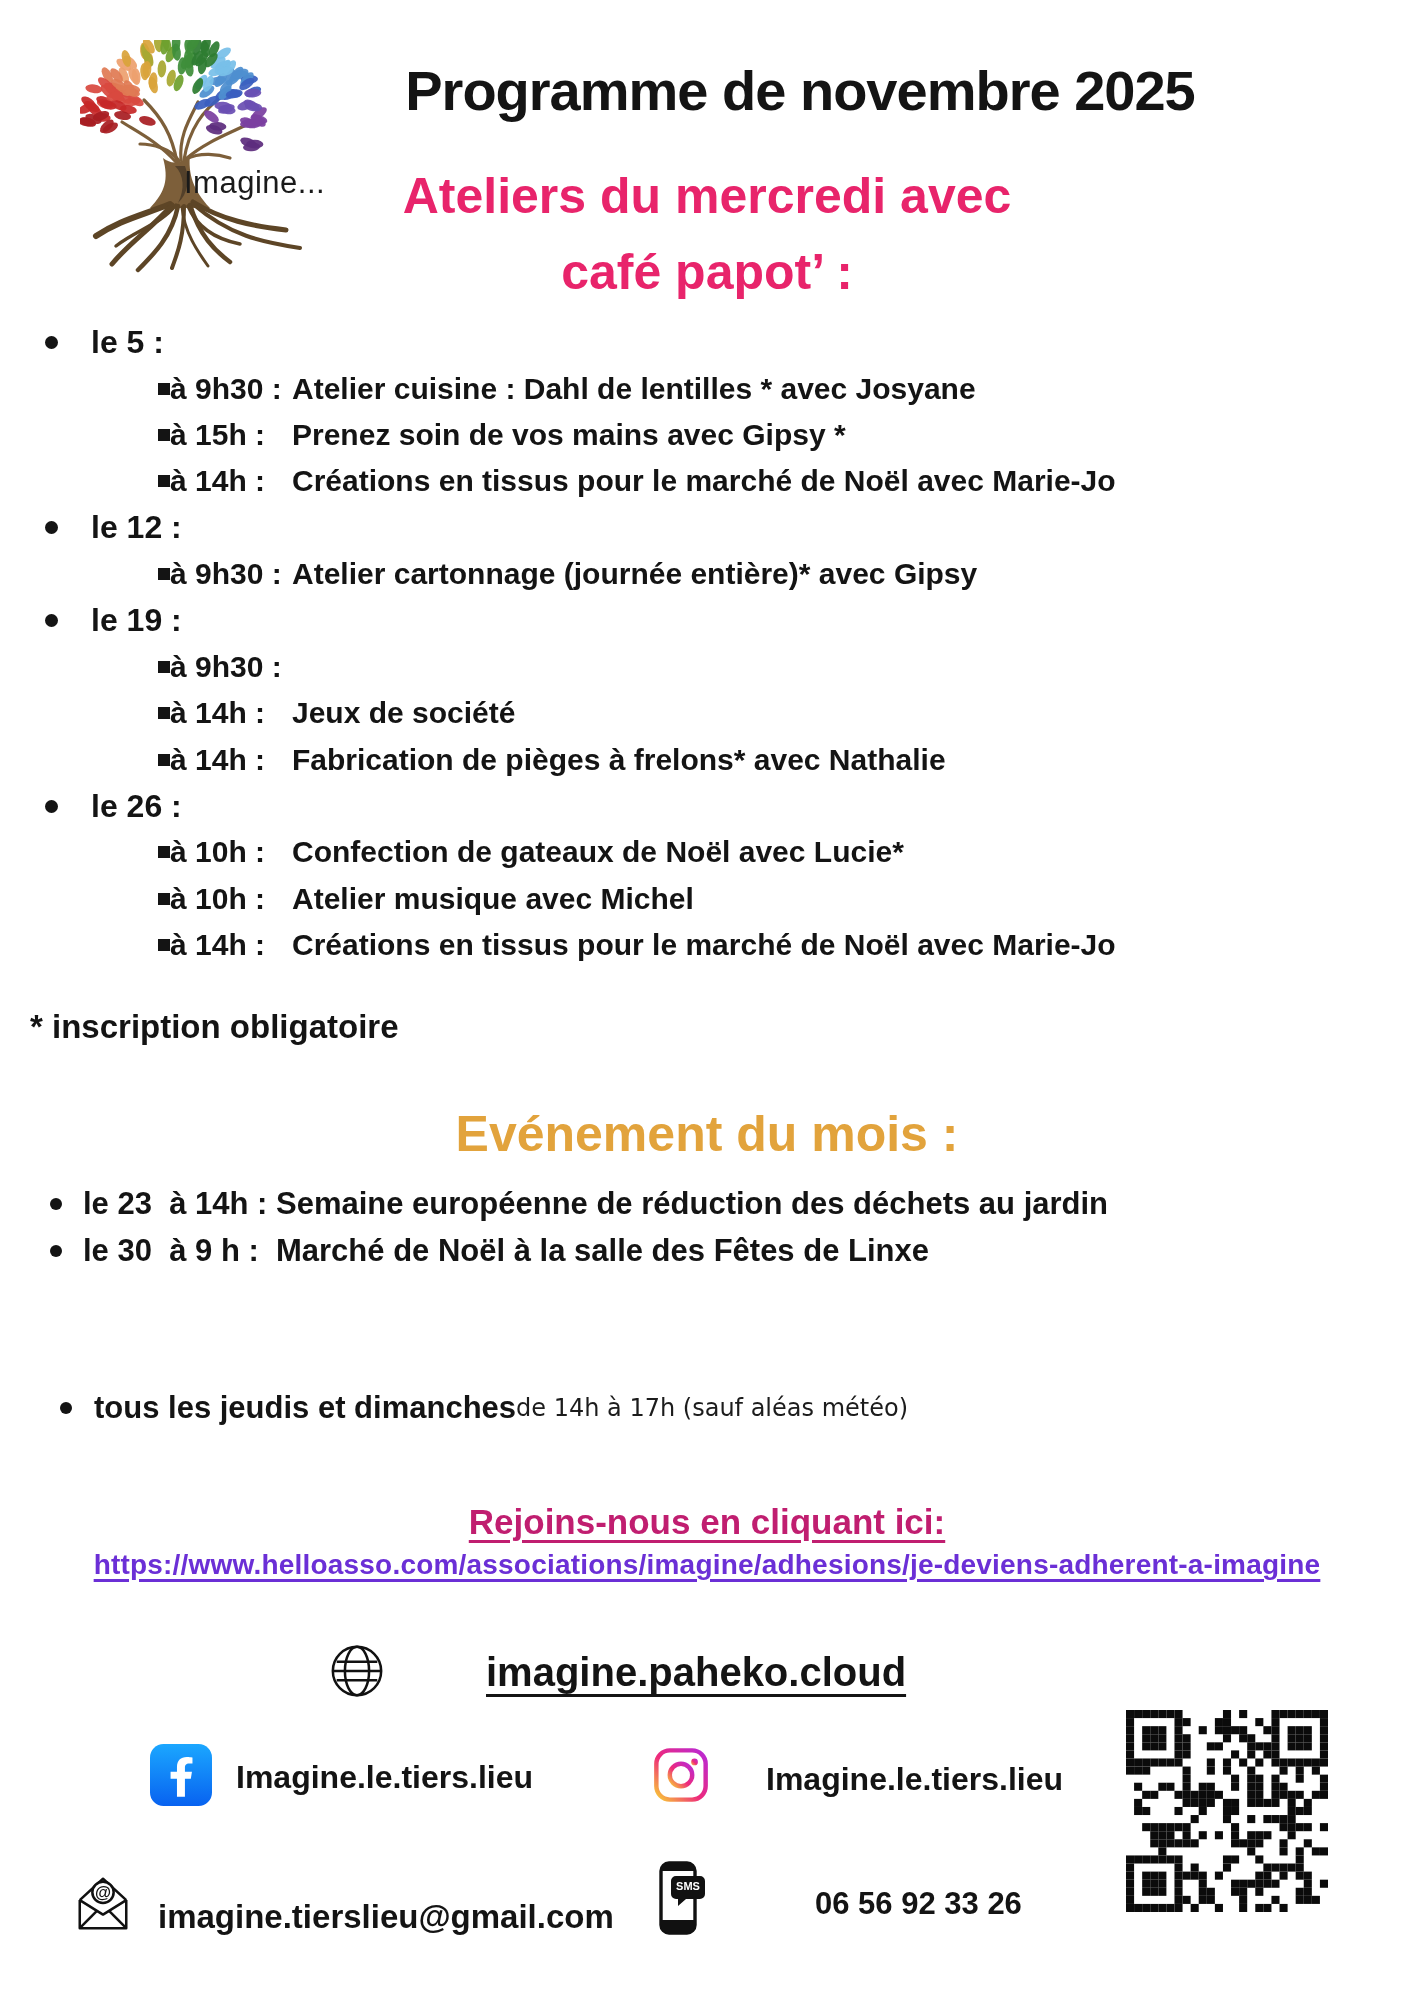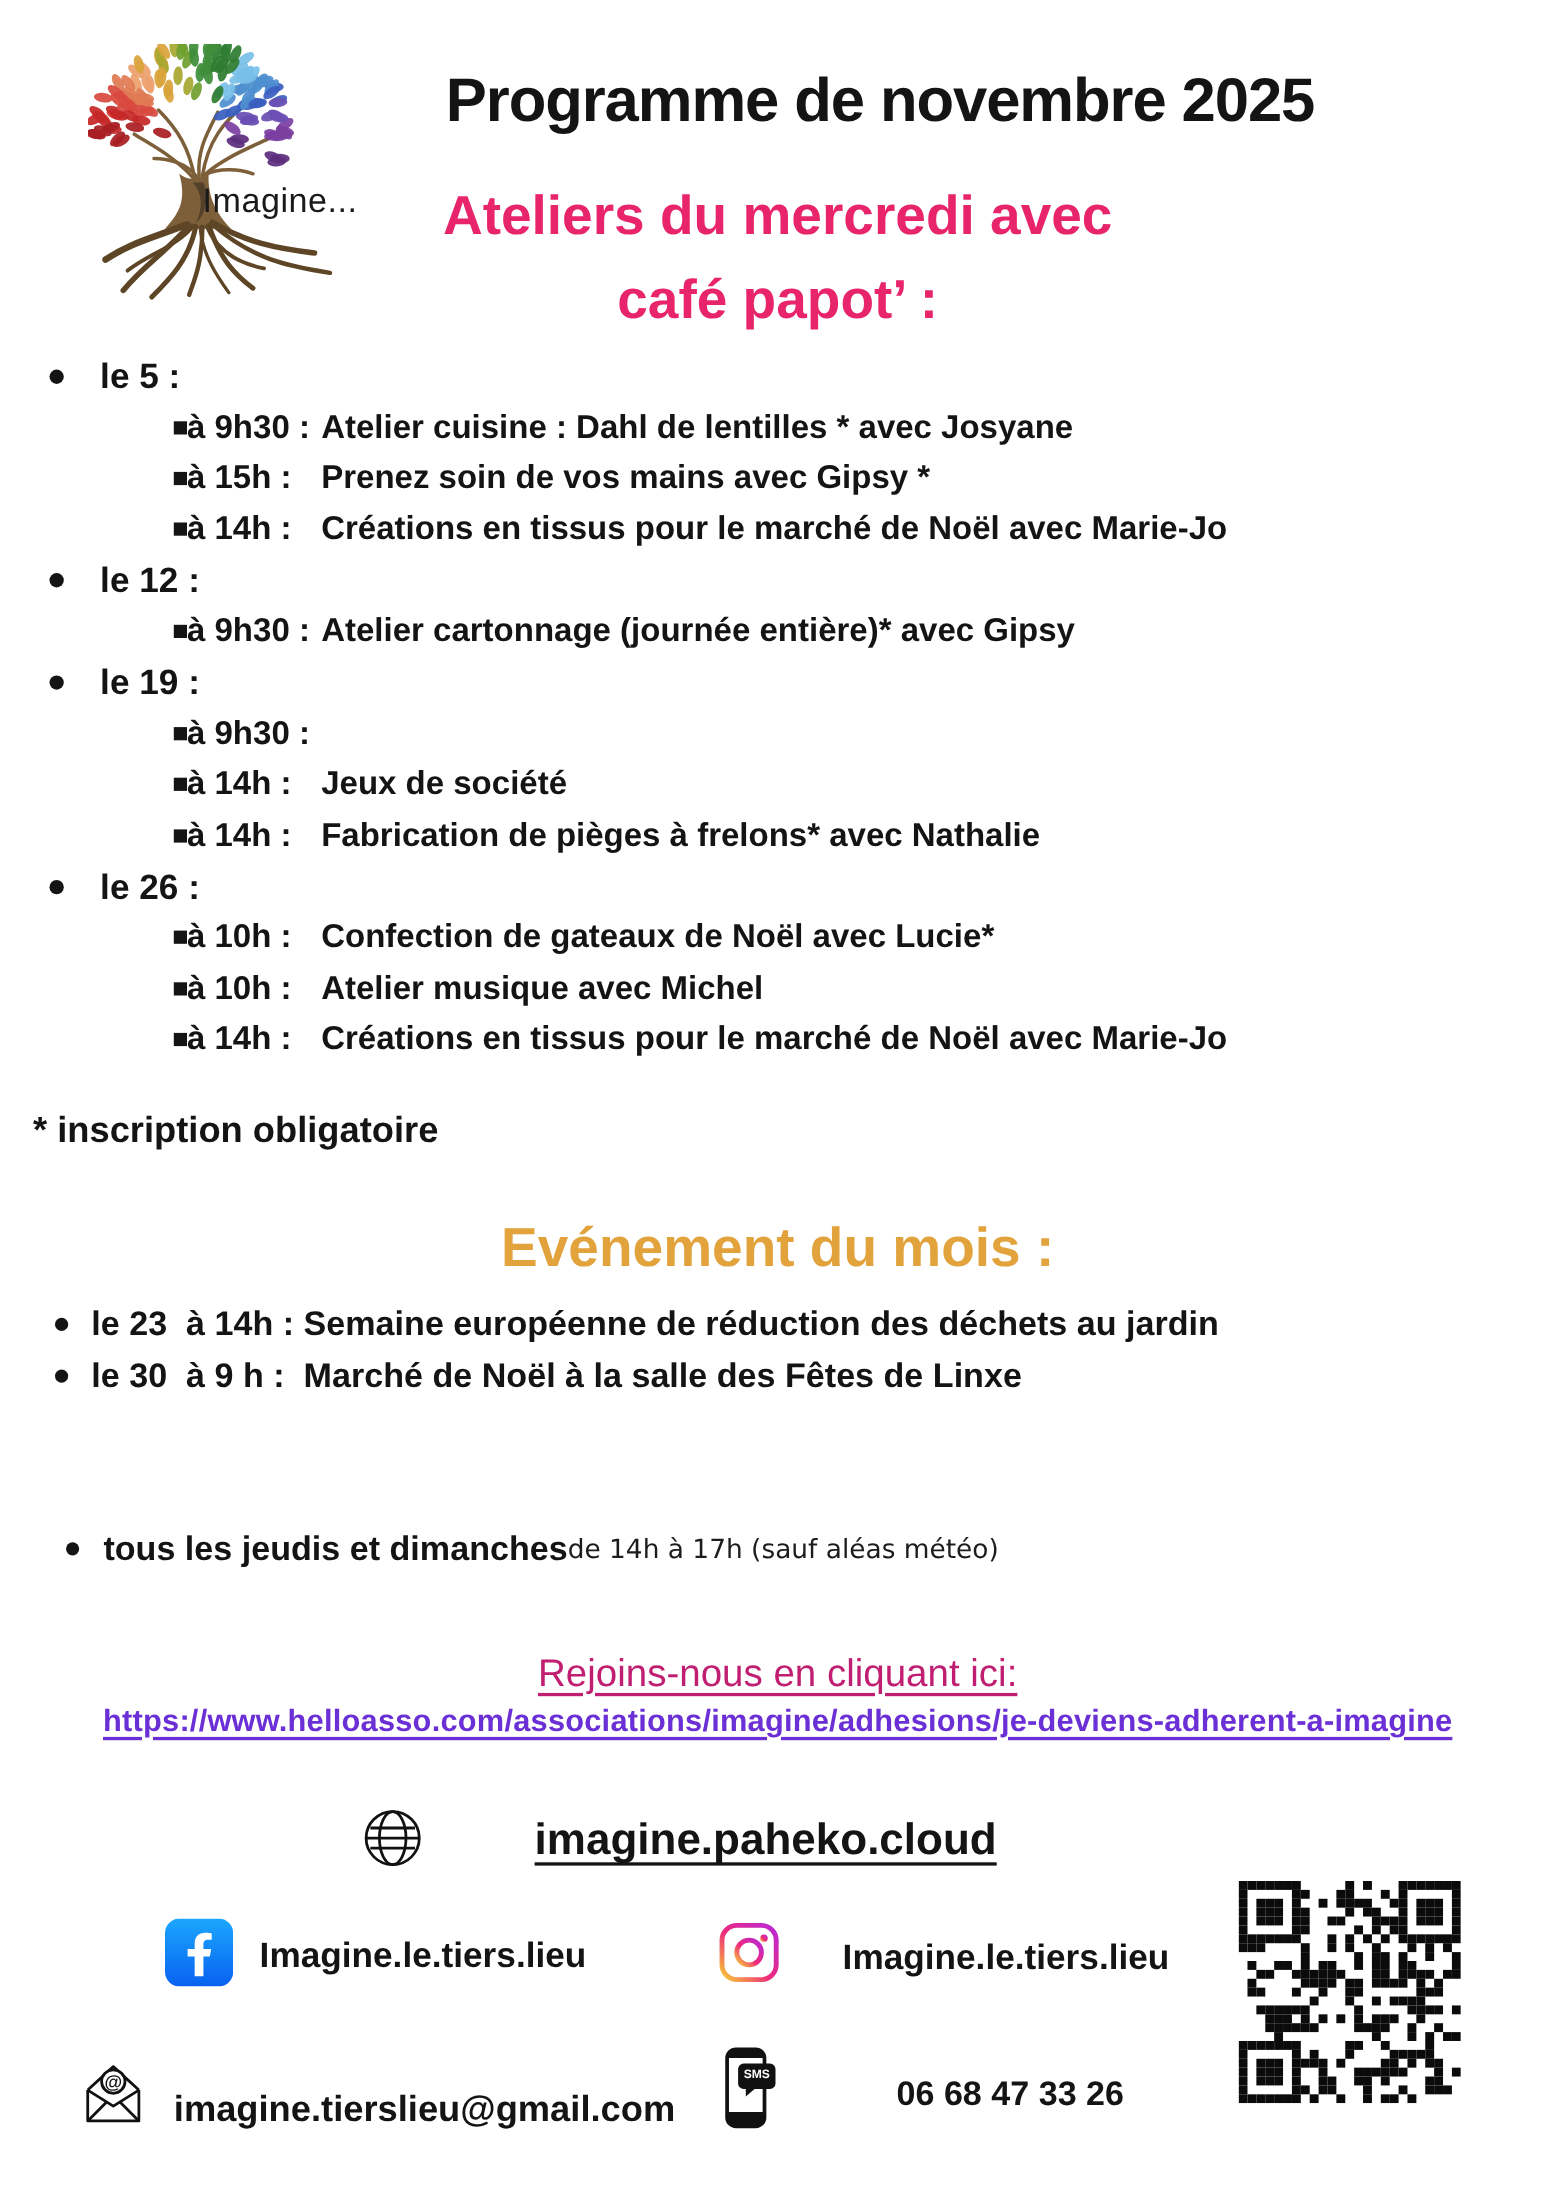--- a/index.html
+++ b/index.html
@@ -41,21 +41,21 @@
 
   
   #gd-heading{left:0; top:1308px; width:1414px; text-align:center;
     color:var(--green); font-size:50px; font-weight:800;}
   #gdrow{left:0; top:1384px; width:1414px;}
   .gd-bold{margin-left:22px; font-size:31px; font-weight:800;}
   .gd-light{font-size:24px; font-weight:400; font-family:"DejaVu Sans", sans-serif; color:#1c1c1c;}
 
   
   #cta{left:0; top:1502px; width:1414px; text-align:center;
-    color:var(--magenta); font-size:35px; font-weight:400;
+    color:var(--magenta); font-size:35px; font-weight:700;
     text-decoration:underline; text-decoration-thickness:3px; text-underline-offset:6px;}
   #url{left:0; top:1549px; width:1414px; text-align:center;
     color:var(--purple); font-size:28px; font-weight:800; letter-spacing:0.2px;
     text-decoration:underline; text-decoration-thickness:2.5px; text-underline-offset:5px;}
 
   
   #globe{left:328px; top:1642px;}
   #site{left:486px; top:1650px; font-size:40px; font-weight:800;
     text-decoration:underline; text-decoration-thickness:3px; text-underline-offset:8px;}
 
@@ -689,15 +689,15 @@
   </svg>
   <div class="abs" id="mail-tx">imagine.tierslieu@gmail.com</div>
 
   <svg class="abs" id="ph-ic" width="52" height="80" viewBox="0 0 52 80">
     <rect x="6" y="3" width="34" height="70" rx="8" fill="none" stroke="#111" stroke-width="3.4"></rect>
     <path d="M6,11 h34 v-1 a8,8 0 0 0 -8,-7 h-18 a8,8 0 0 0 -8,7 z" fill="#111"></path>
     <path d="M6,60 h34 v5 a8,8 0 0 1 -8,8 h-18 a8,8 0 0 1 -8,-8 z" fill="#111"></path>
     <path d="M21,16 h24 a5,5 0 0 1 5,5 v13 a5,5 0 0 1 -5,5 h-14 l-8,7 v-7 h-2 a5,5 0 0 1 -5,-5 v-13 a5,5 0 0 1 5,-5 z" fill="#111"></path>
     <text x="33" y="29.5" font-size="11" font-weight="bold" fill="#fff" text-anchor="middle">SMS</text>
   </svg>
-  <div class="abs" id="ph-tx">06 68 47 33 26</div>
+  <div class="abs" id="ph-tx">06 56 92 33 26</div>
 
 </div>
 
 </body></html>

